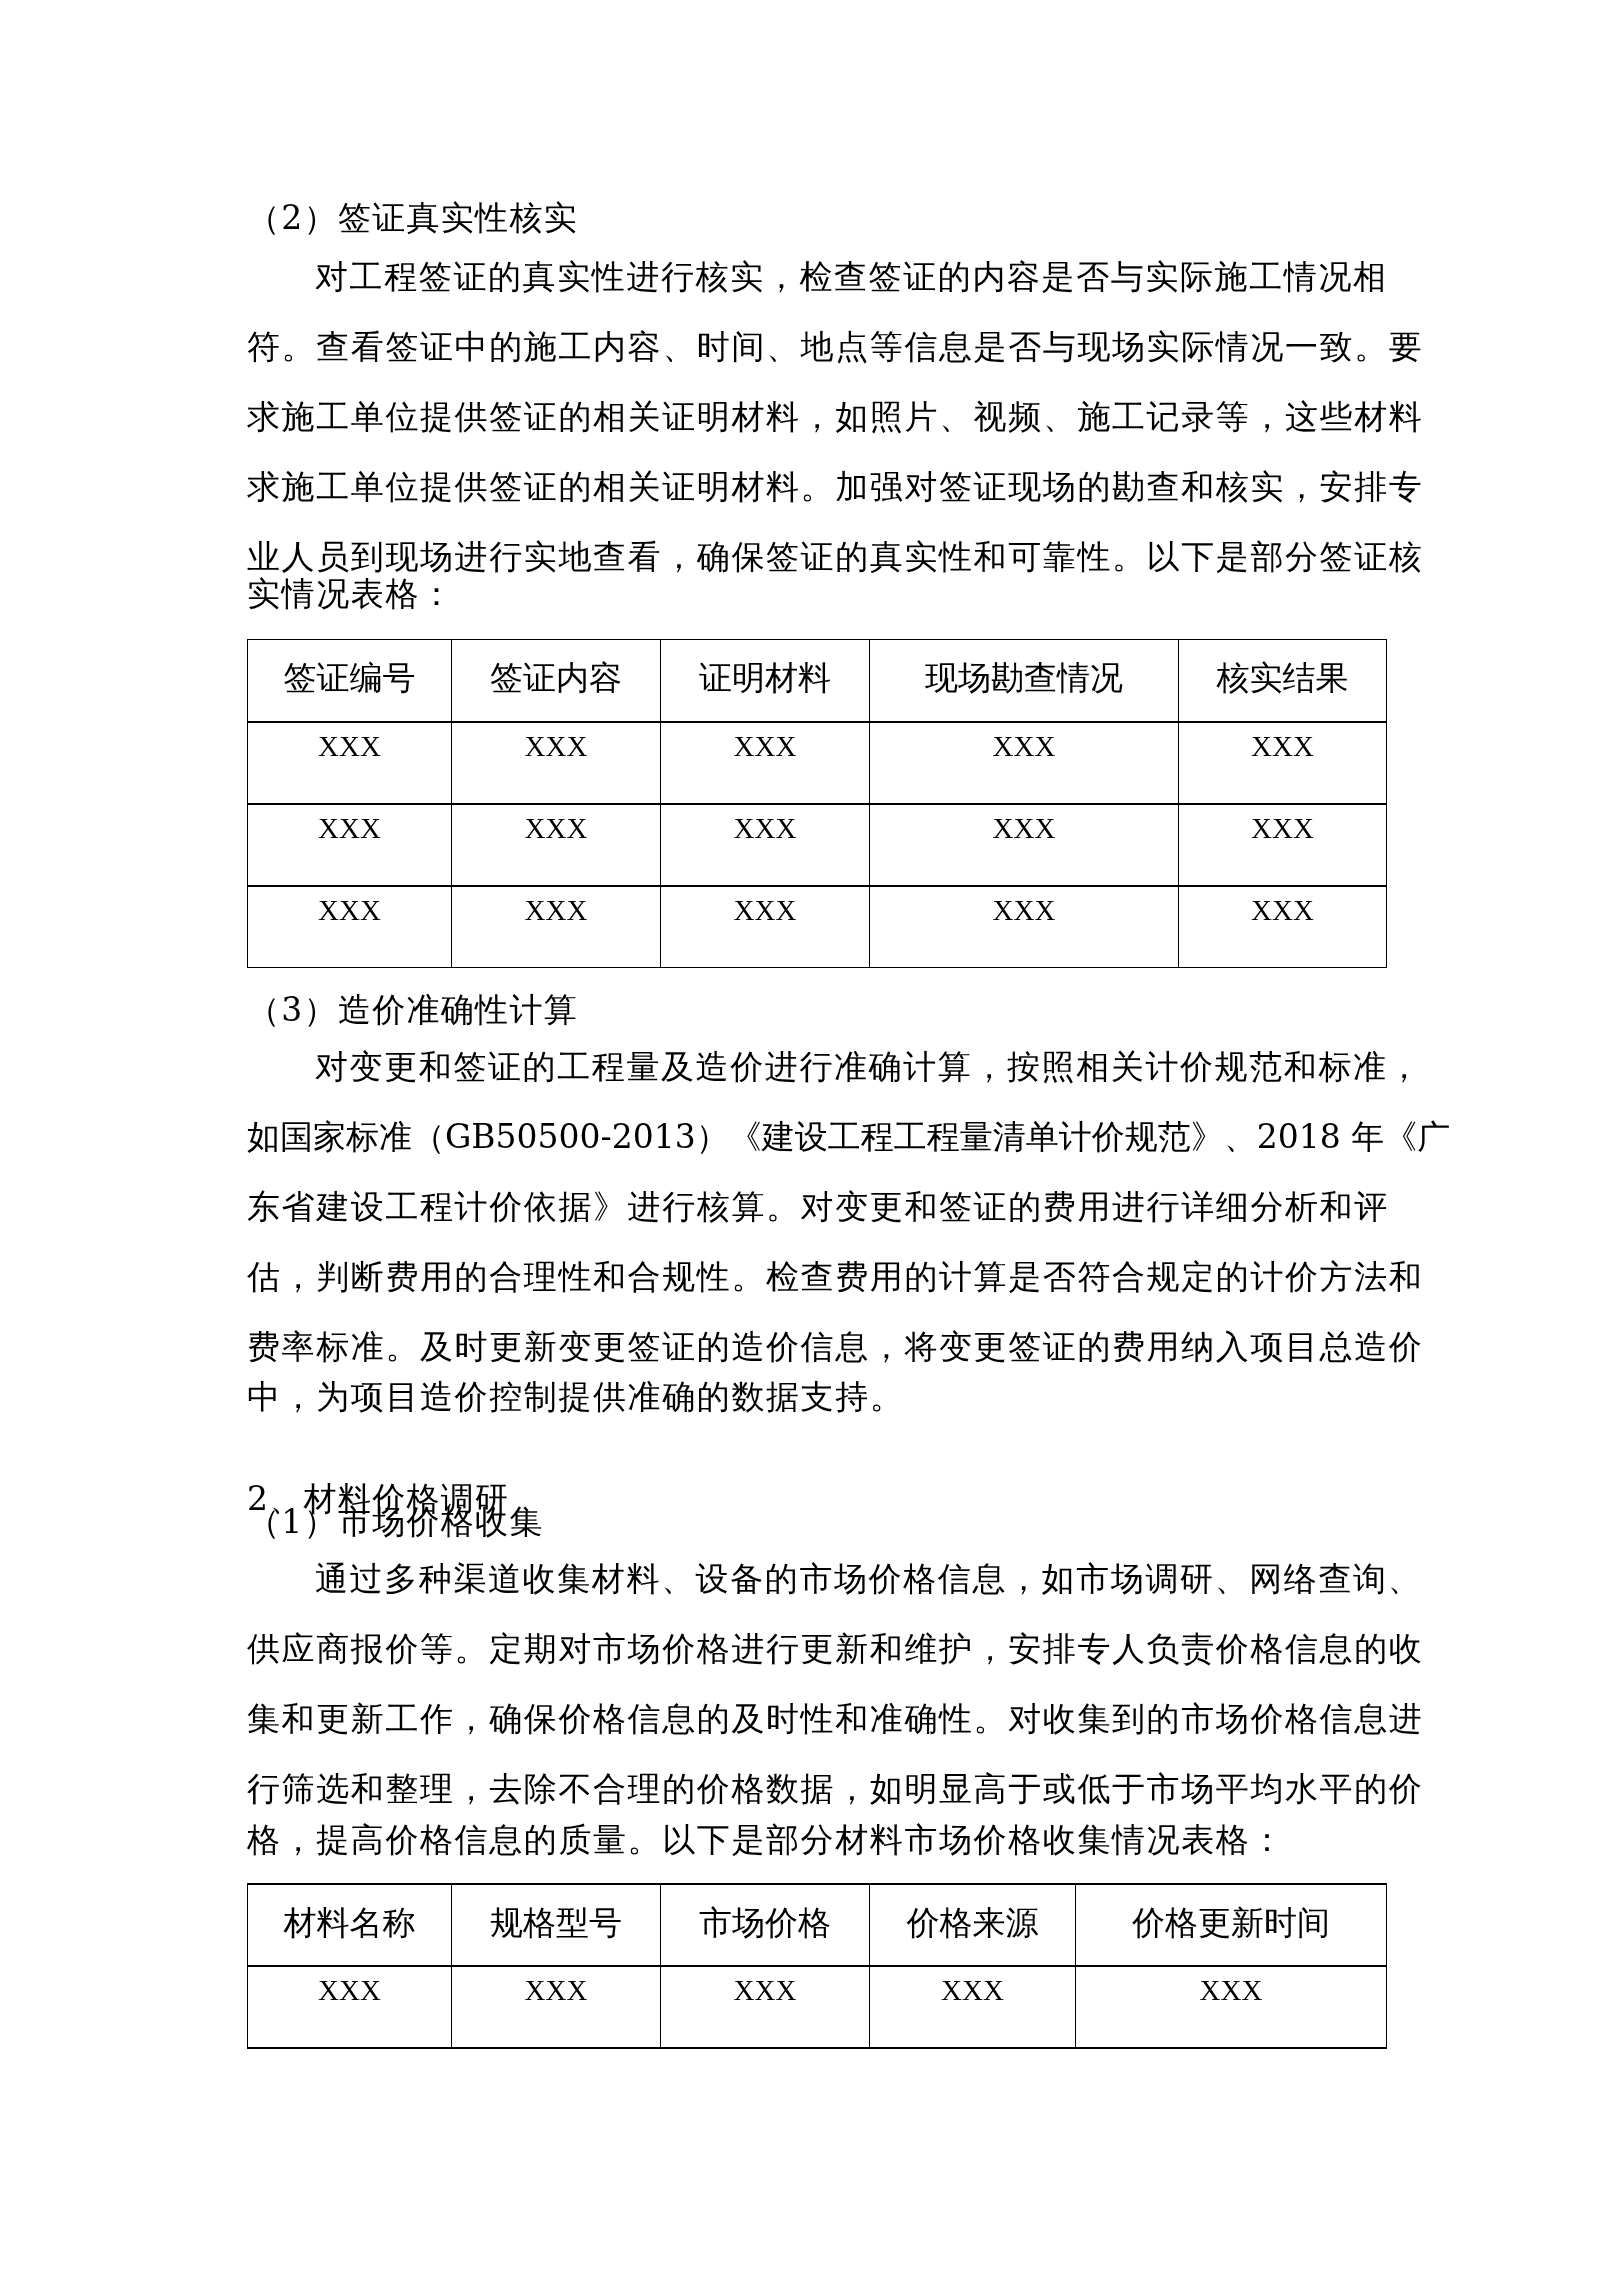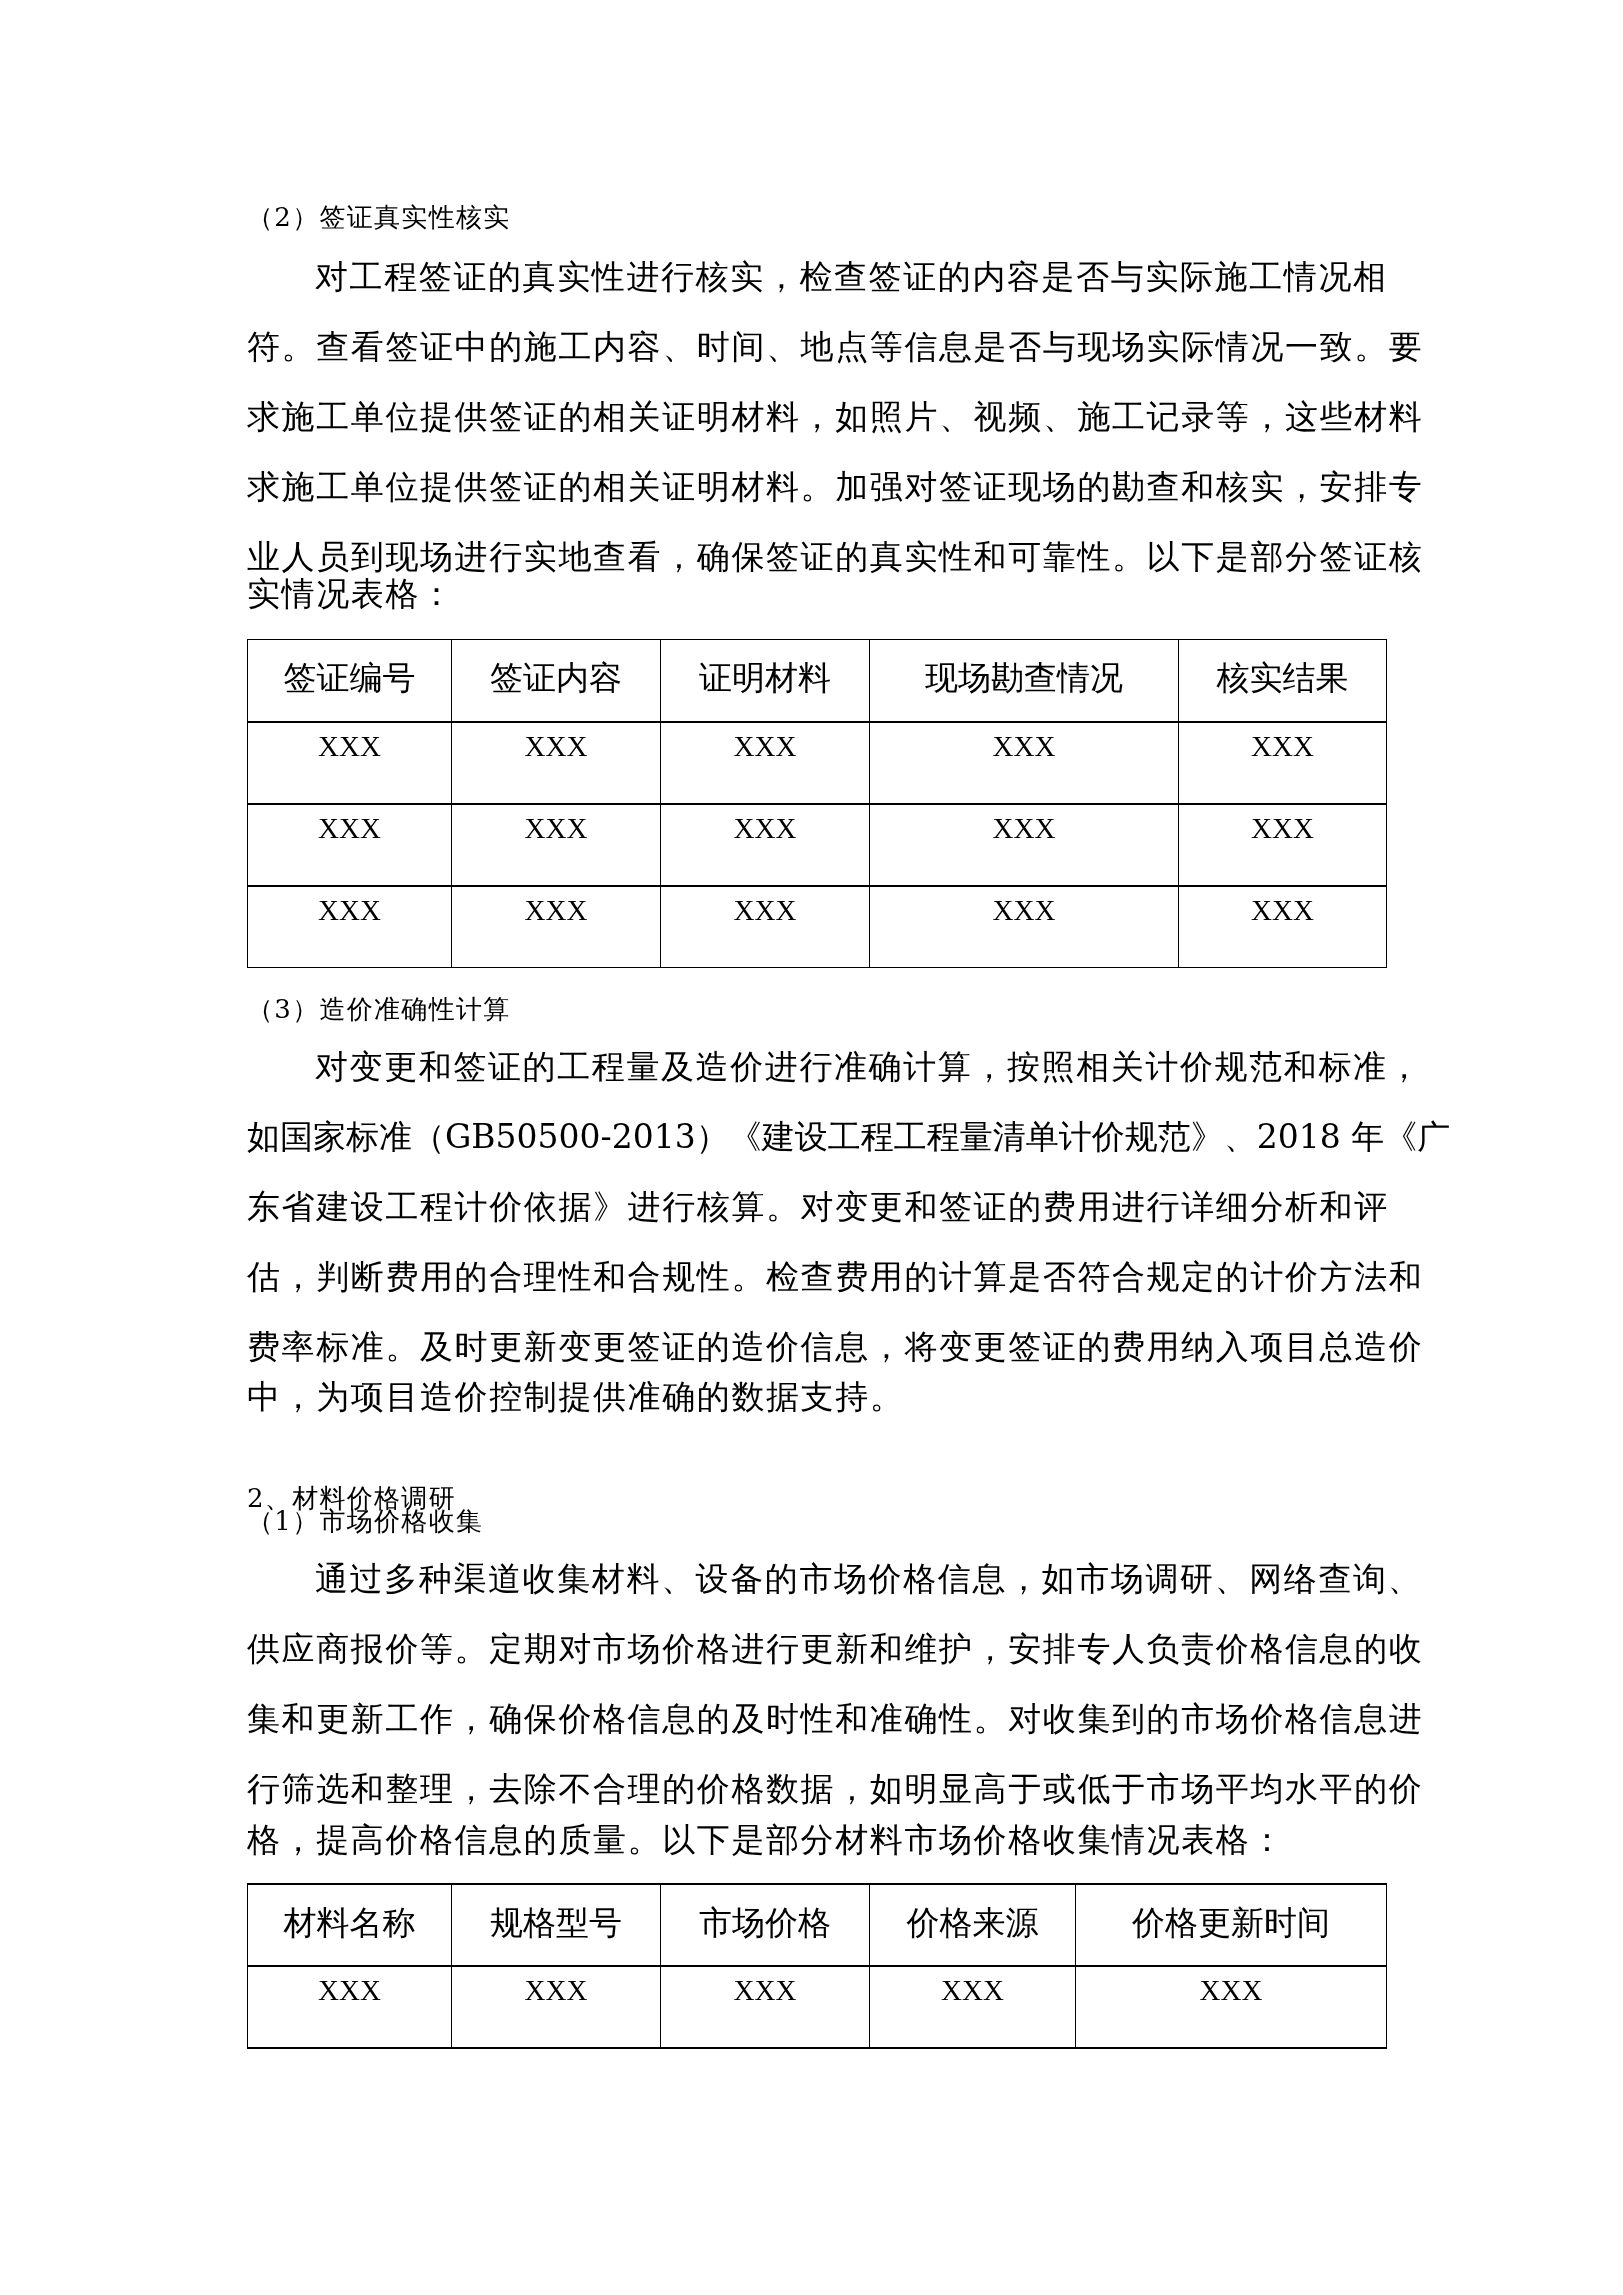--- a/index.html
+++ b/index.html
@@ -1,20 +1,20 @@
 <!DOCTYPE html>
 <html style="font-size:10.5px"><head>
 <meta charset="utf-8">
 <style>
   html, body { margin:0; padding:0; background:#ffffff; }
   body { width:1623px; height:2295px; position:relative; overflow:hidden;
          font-family: "DejaVu Serif", "Liberation Serif", serif; color:#000; }
   .line { position:absolute; left:247px; width:1139px; font-size:33px; line-height:39px;
           white-space:nowrap; letter-spacing:1.6px; }
-  .heading { position:absolute; left:247px; font-size:26px; line-height:39px; white-space:nowrap; letter-spacing:1.3px; }
+  .heading { position:absolute; left:247px; font-size:33px; line-height:39px; white-space:nowrap; letter-spacing:1.3px; }
   table.doc { position:absolute; left:247px; width:1139px; border-collapse:collapse; table-layout:fixed; }
   table.doc td { border:1.3px solid #000; text-align:center; vertical-align:top;
                  font-size:33px; padding-top:15.7px; height:66px; box-sizing:border-box; }
   table.doc tr { height:82px; }
   table.doc td.val { font-family:"Liberation Serif","DejaVu Serif",serif; font-size:29px; padding-top:7px; }
   table.doc tr.bold-top td { border-top:2.6px solid #000; }
 </style>
 </head>
 <body>
 

